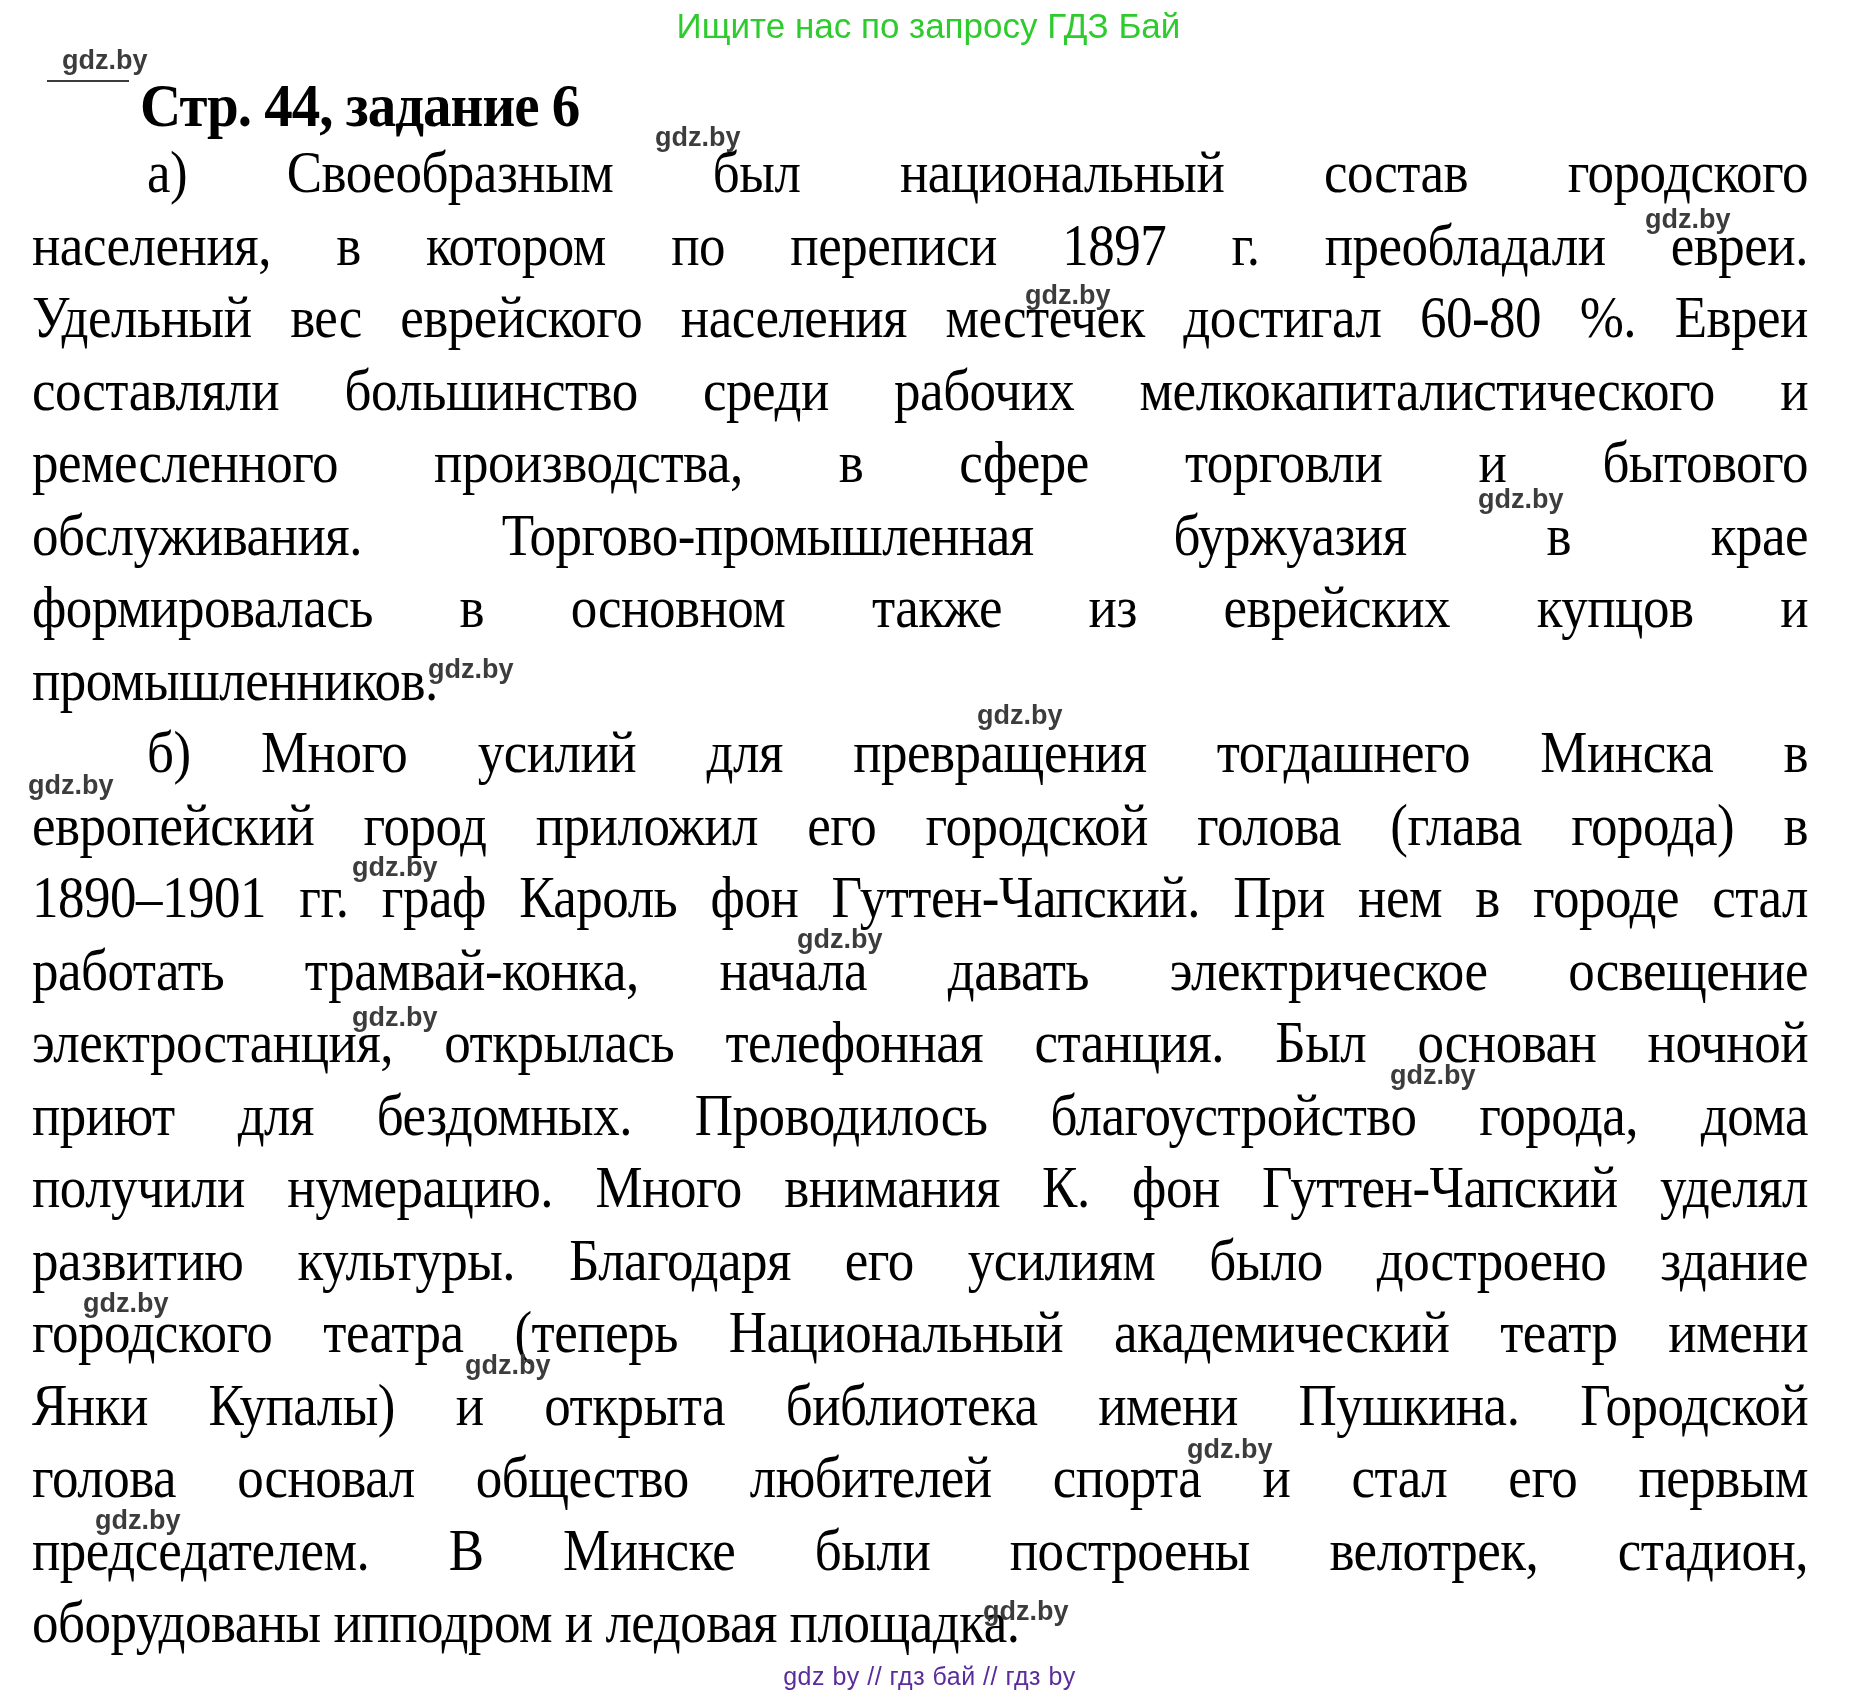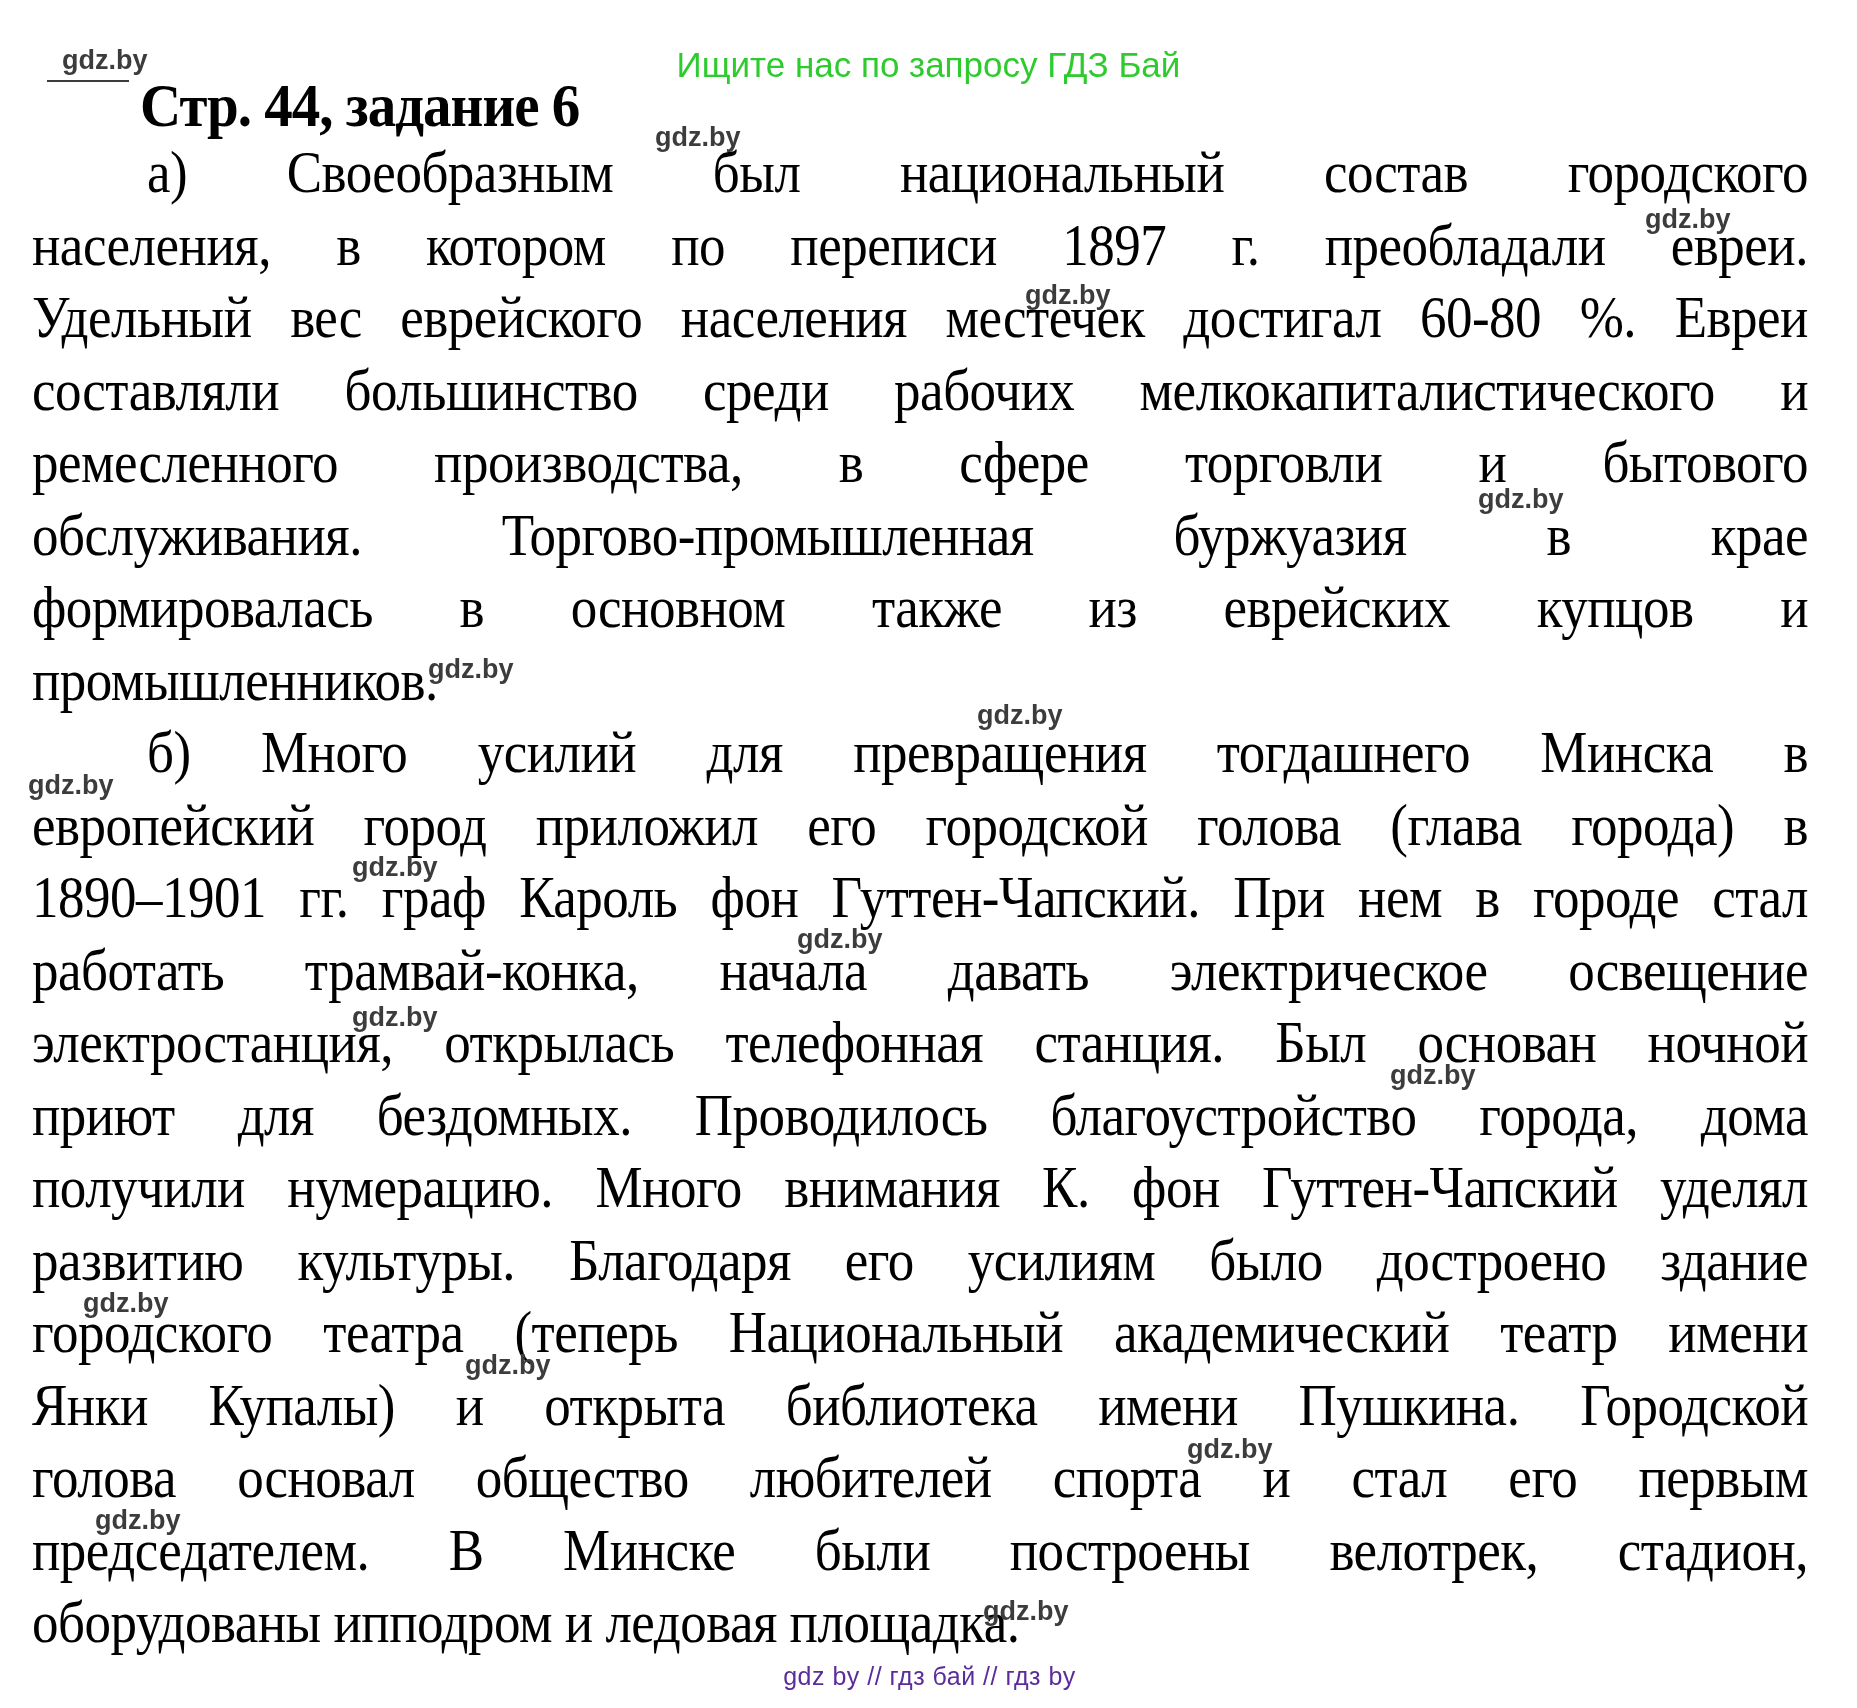--- a/index.html
+++ b/index.html
@@ -10,21 +10,20 @@
     overflow: hidden;
     font-family: "Liberation Serif", serif;
     color: #000000;
   }
   .promo-banner {
     position: absolute; top: 6px; left: 0; width: 100%;
     text-align: center;
     font-family: "Liberation Sans", sans-serif;
     font-size: 35px; font-weight: 400;
     letter-spacing: 0px;
-    margin-top: 39px;
   }
   .page-title {
     position: absolute; left: 140px; top: 70px;
     font-size: 57px; font-weight: bold;
     letter-spacing: -1px;
     transform: scaleY(1.08); transform-origin: left top;
     white-space: nowrap;
   }
   .text-block {
     position: absolute; left: 32px; top: 136px; width: 1776px;

